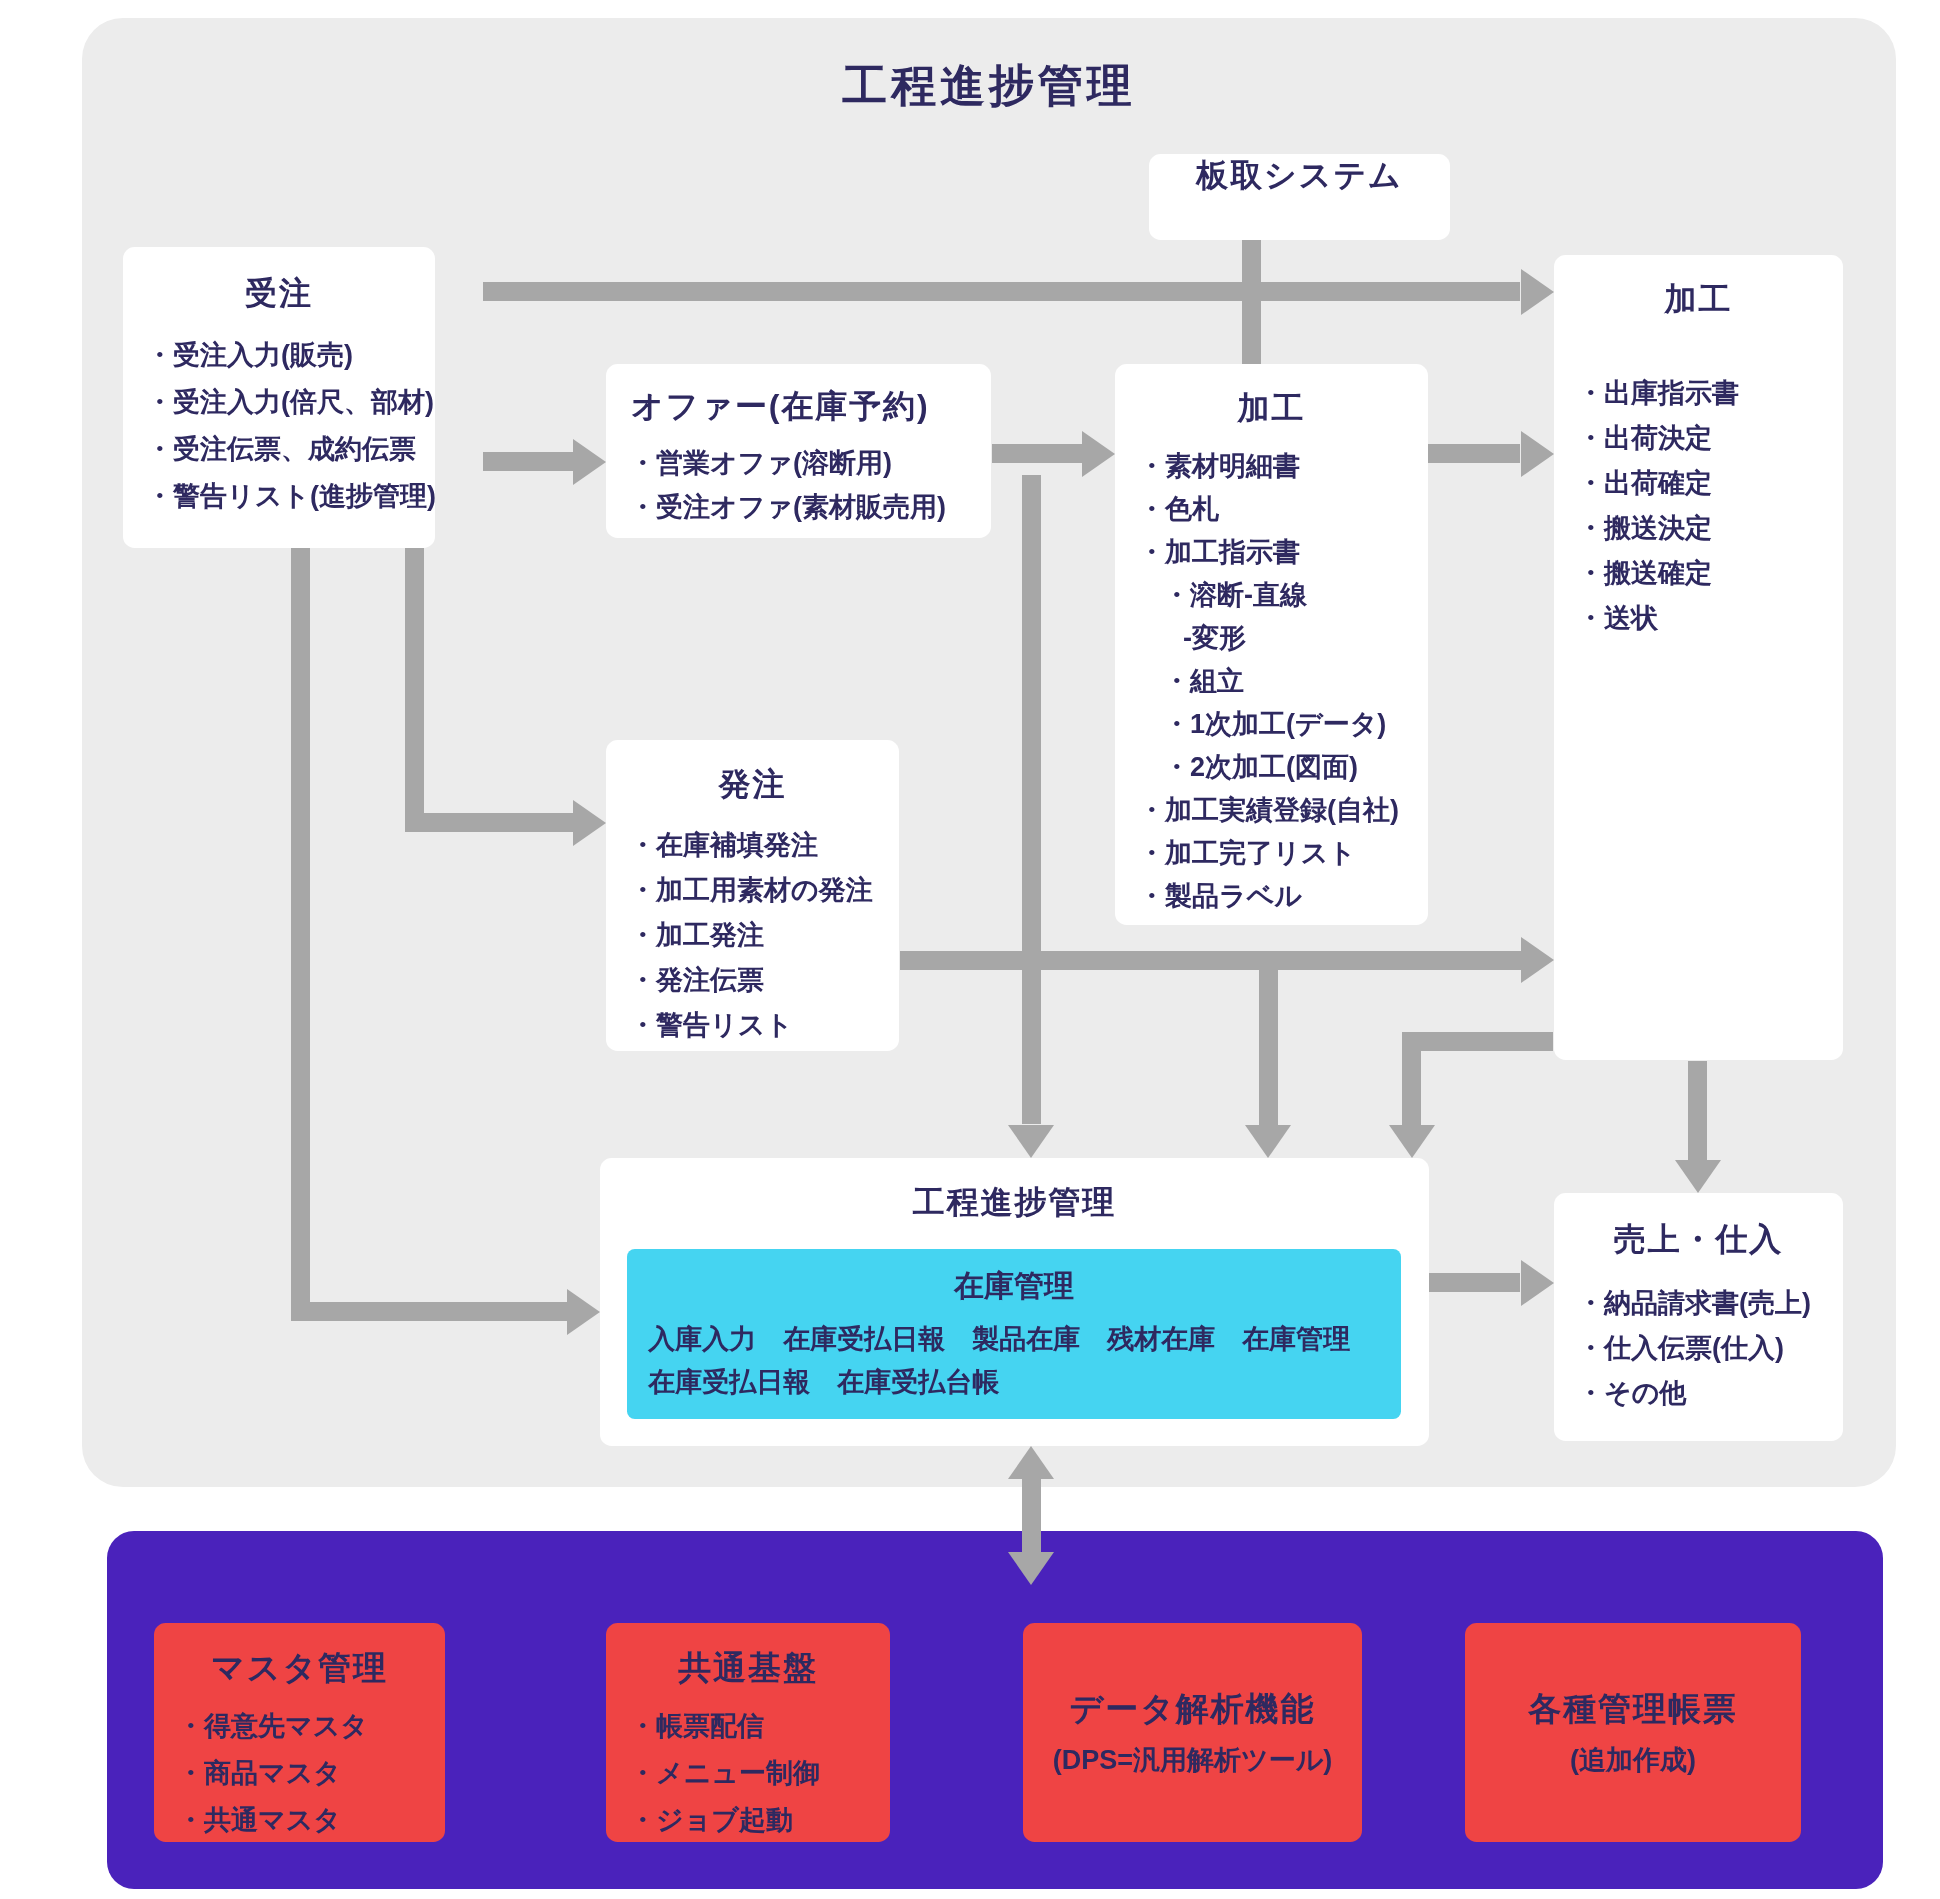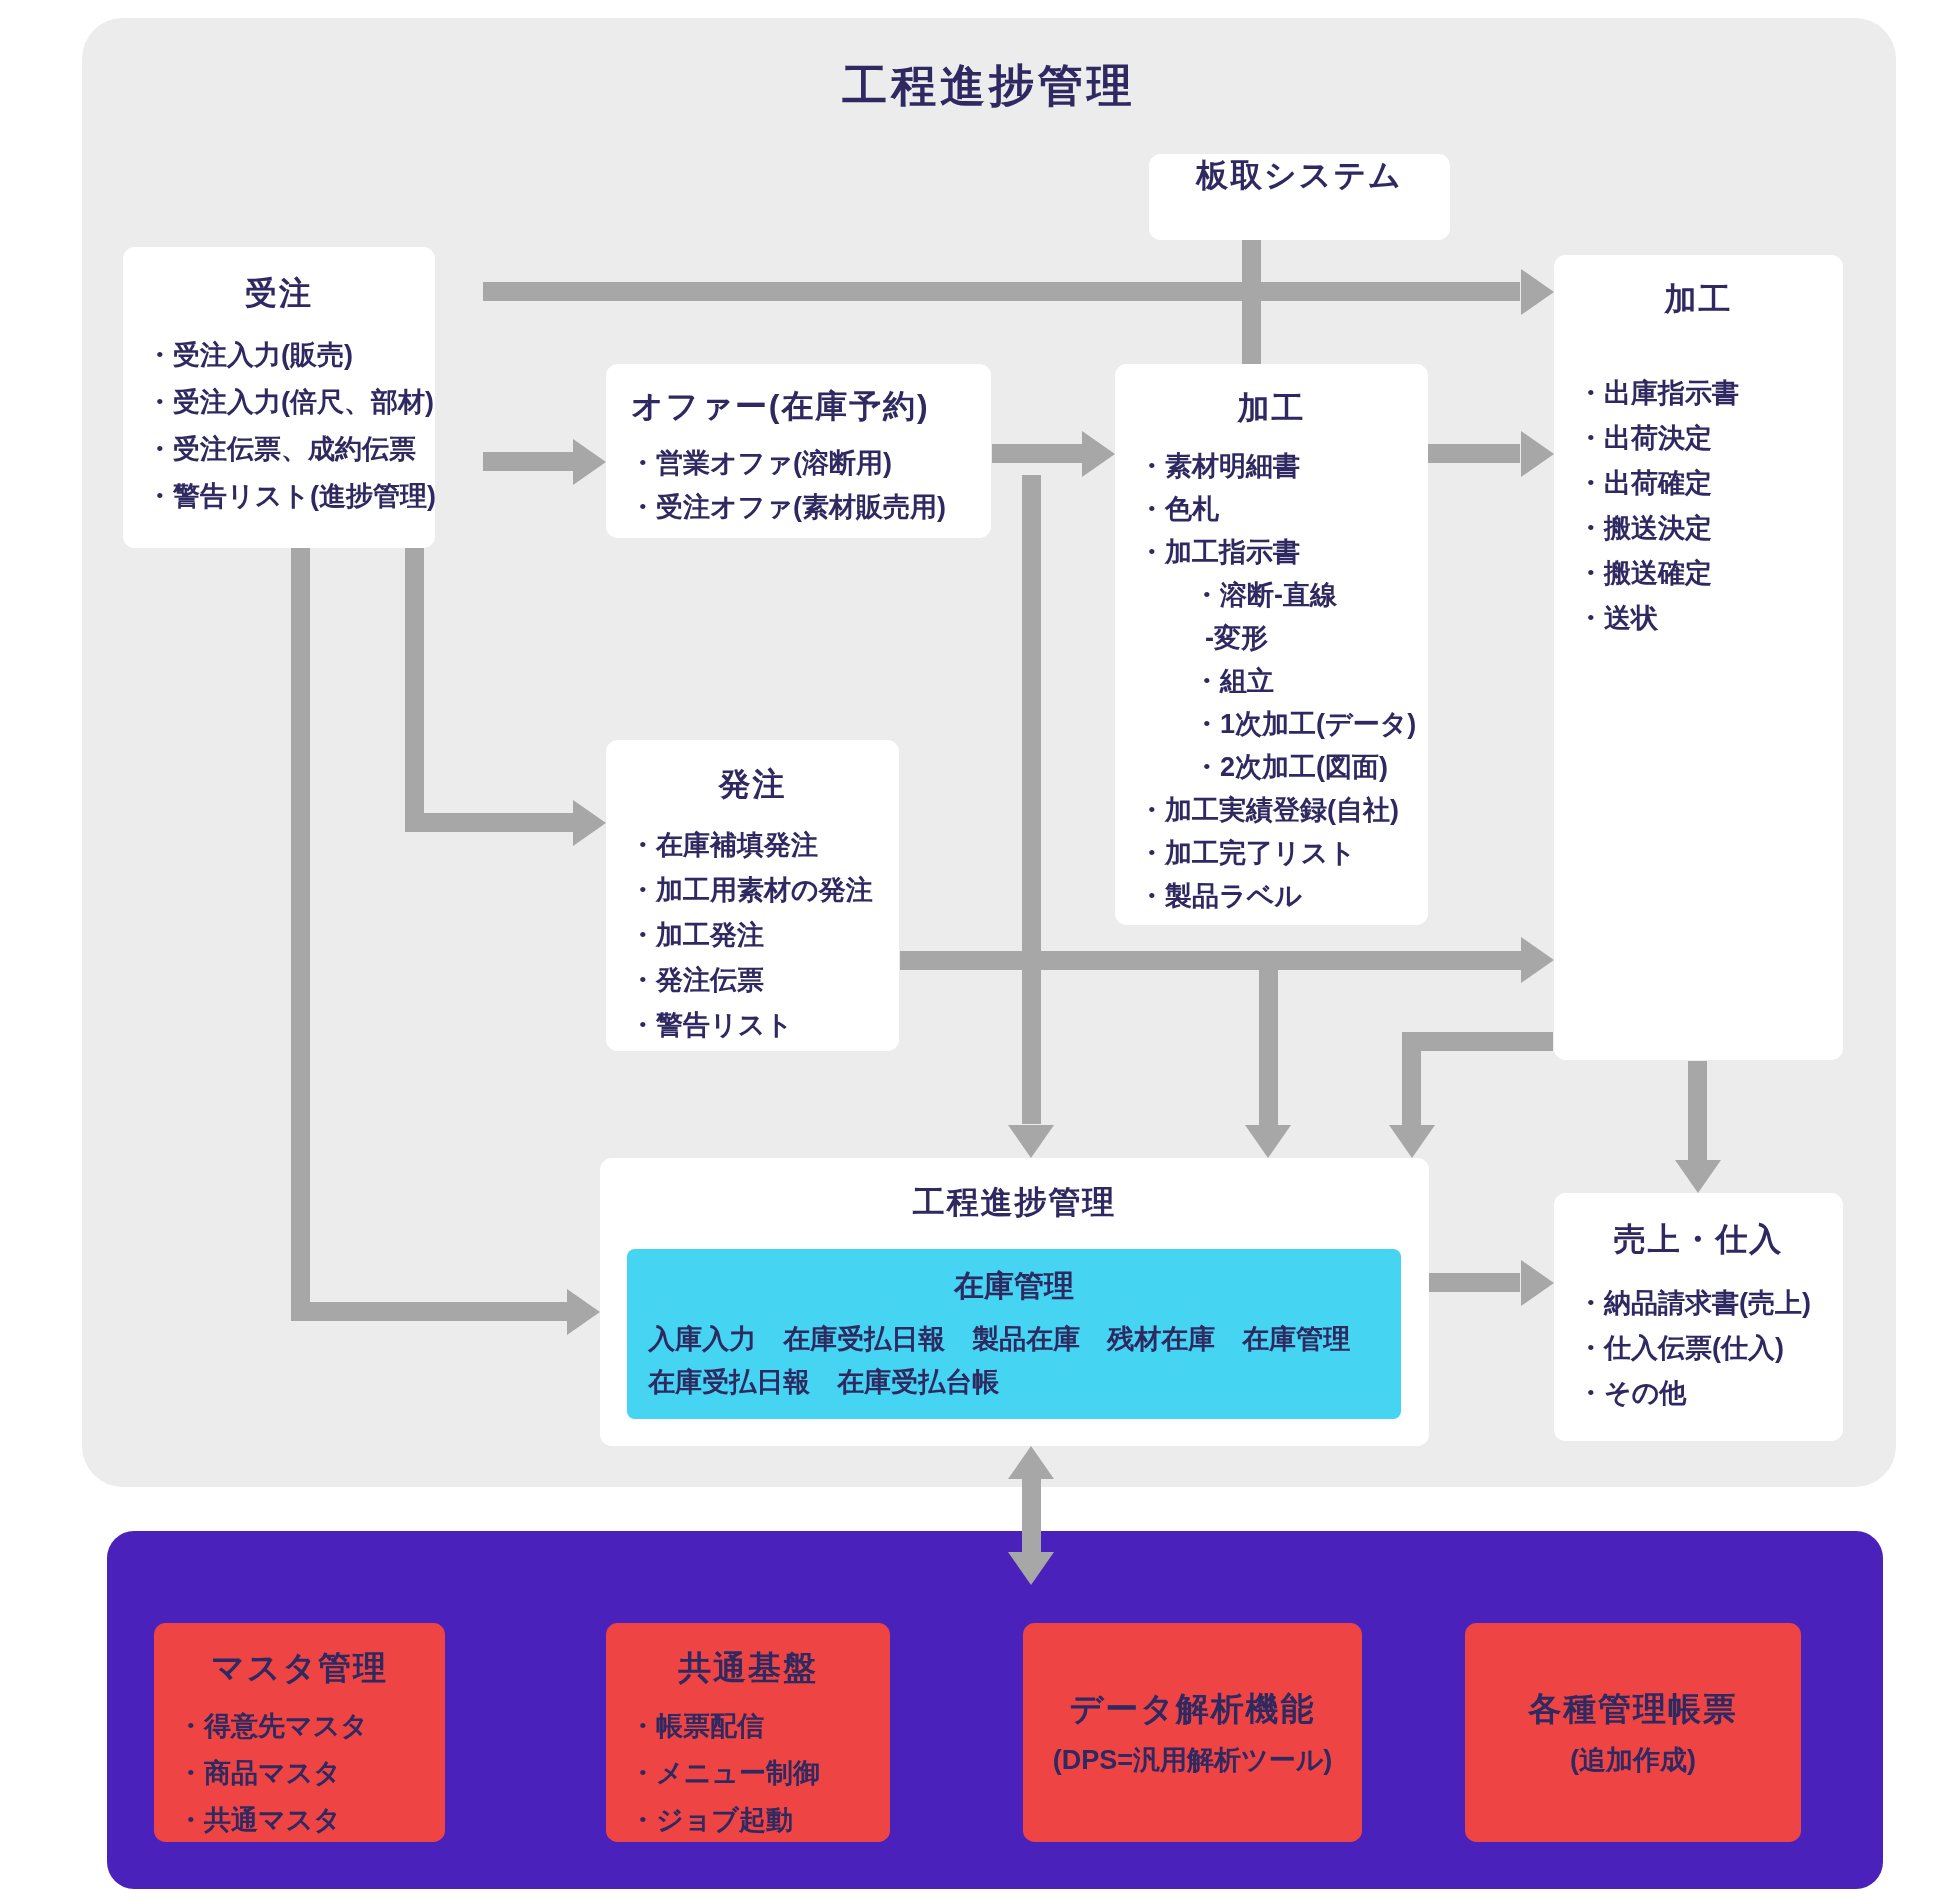--- a/index.html
+++ b/index.html
@@ -31,22 +31,22 @@
   .box-orders { left:123px; top:247px; width:312px; height:301px; padding-top:25px; }
   .box-orders .box-title { margin-bottom:15.5px; }
 
   .box-offer { left:606px; top:364px; width:385px; height:174px; padding-top:21.3px; }
   .box-offer .box-title { text-align:left; padding-left:25px; margin-bottom:11.6px; }
   .box-offer .item { line-height:44px; }
 
   .box-processing-center { left:1115px; top:364px; width:313px; height:561px; padding-top:23px; }
   .box-processing-center .box-title { margin-bottom:13.6px; }
   .box-processing-center .item { line-height:43px; }
-  .box-processing-center .ind1 { padding-left:78px; }
-  .box-processing-center .ind2 { padding-left:90px; }
+  .box-processing-center .ind1 { padding-left:40px;margin-left:8px; }
+  .box-processing-center .ind2 { padding-left:68px; }
 
   .box-processing-right { left:1554px; top:255px; width:289px; height:805px; padding-top:23px; }
   .box-processing-right .box-title { margin-bottom:49px; }
   .box-processing-right .item { line-height:45px; }
 
   .box-purchase { left:606px; top:740px; width:293px; height:311px; padding-top:23px; }
   .box-purchase .box-title { margin-bottom:15.5px; }
   .box-purchase .item { line-height:45px; }
 
   .box-progress { left:600px; top:1158px; width:829px; height:288px; padding-top:23px; }

